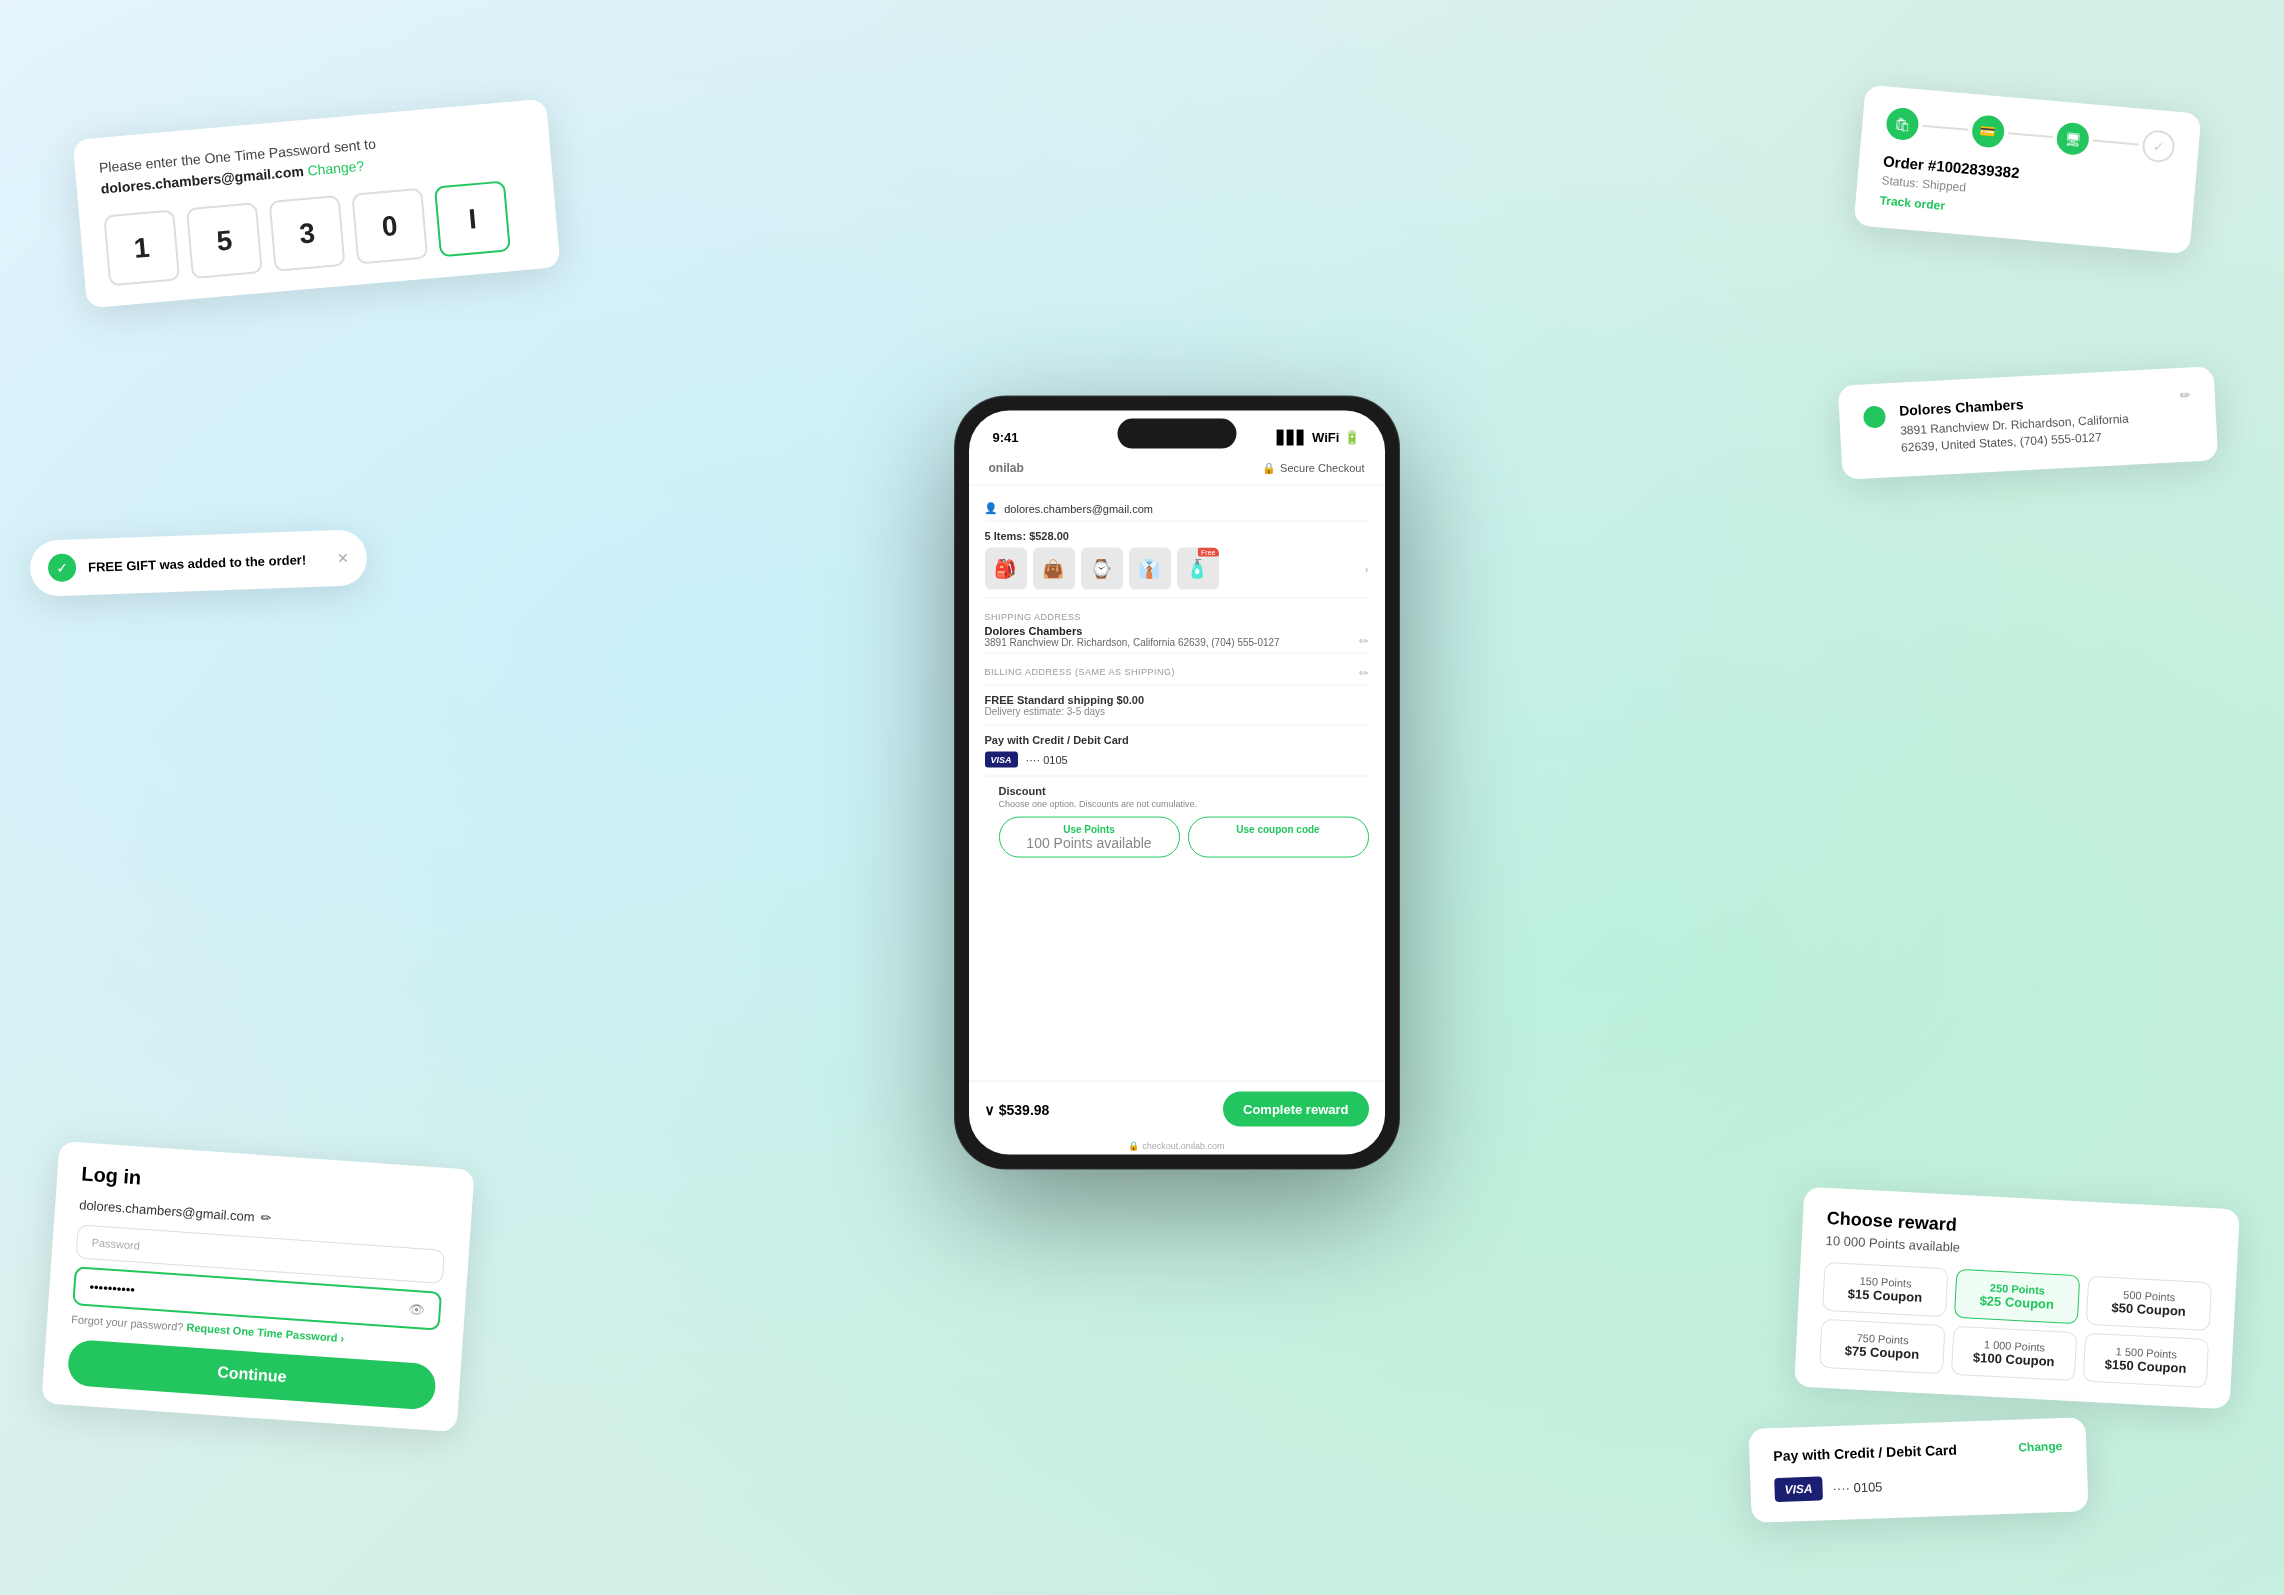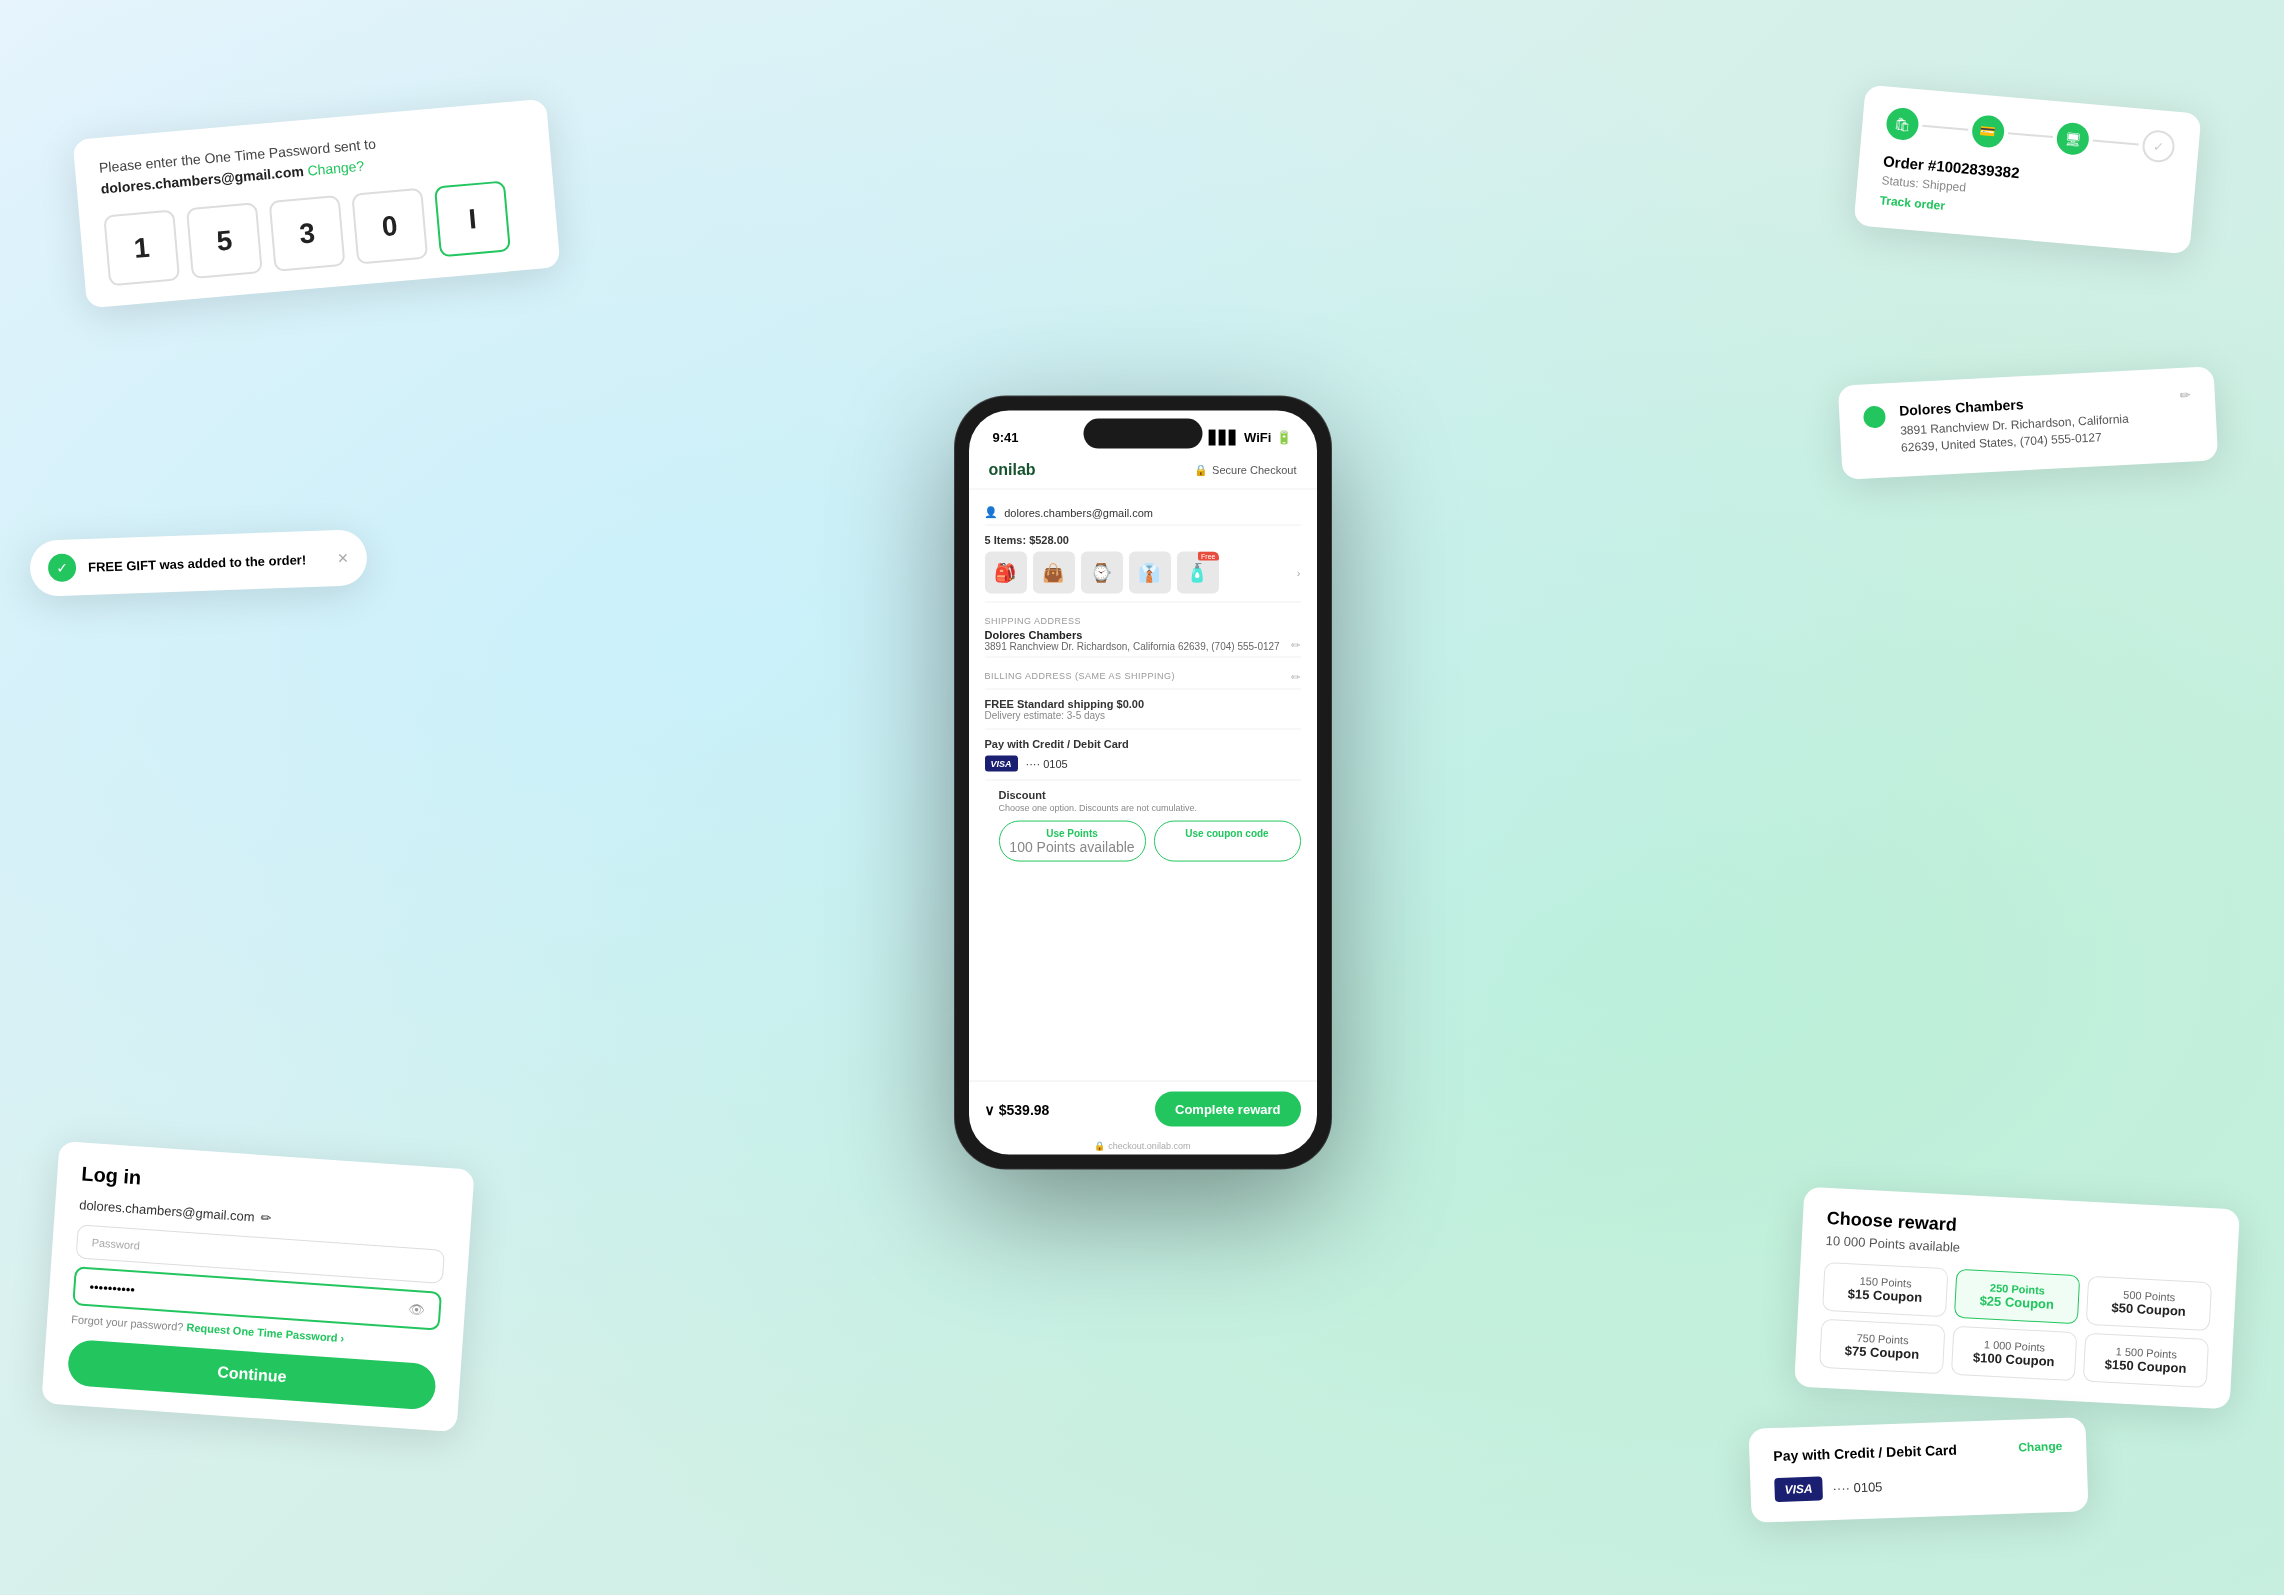--- a/index.html
+++ b/index.html
@@ -15,21 +15,21 @@
     
     .phone-container {
       position: absolute;
       left: 50%;
       top: 50%;
       transform: translate(-50%, -52%);
       width: 376px;
       height: 772px;
     }
     .phone-body {
-      width: 376px;
+      width: 444px;
       height: 772px;
       background: #1a1a1a;
       border-radius: 51px;
       padding: 14px;
       box-shadow: 0 40px 119px rgba(0,0,0,0.4), 0 0 0 1px #444;
       position: relative;
     }
     .phone-screen {
       width: 100%;
       height: 100%;
@@ -72,23 +72,23 @@
     
     .phone-header {
       display: flex;
       justify-content: space-between;
       align-items: center;
       padding: 6px 20px 10px;
       border-bottom: 1px solid #f0f0f0;
       flex-shrink: 0;
     }
     .phone-logo {
-      font-size: 16px;
+      font-size: 12px;
       font-weight: 700;
-      color: #14532d;
+      color: #737373;
     }
     .secure-checkout {
       font-size: 11px;
       color: #555;
       display: flex;
       align-items: center;
       gap: 4px;
     }
 
     

